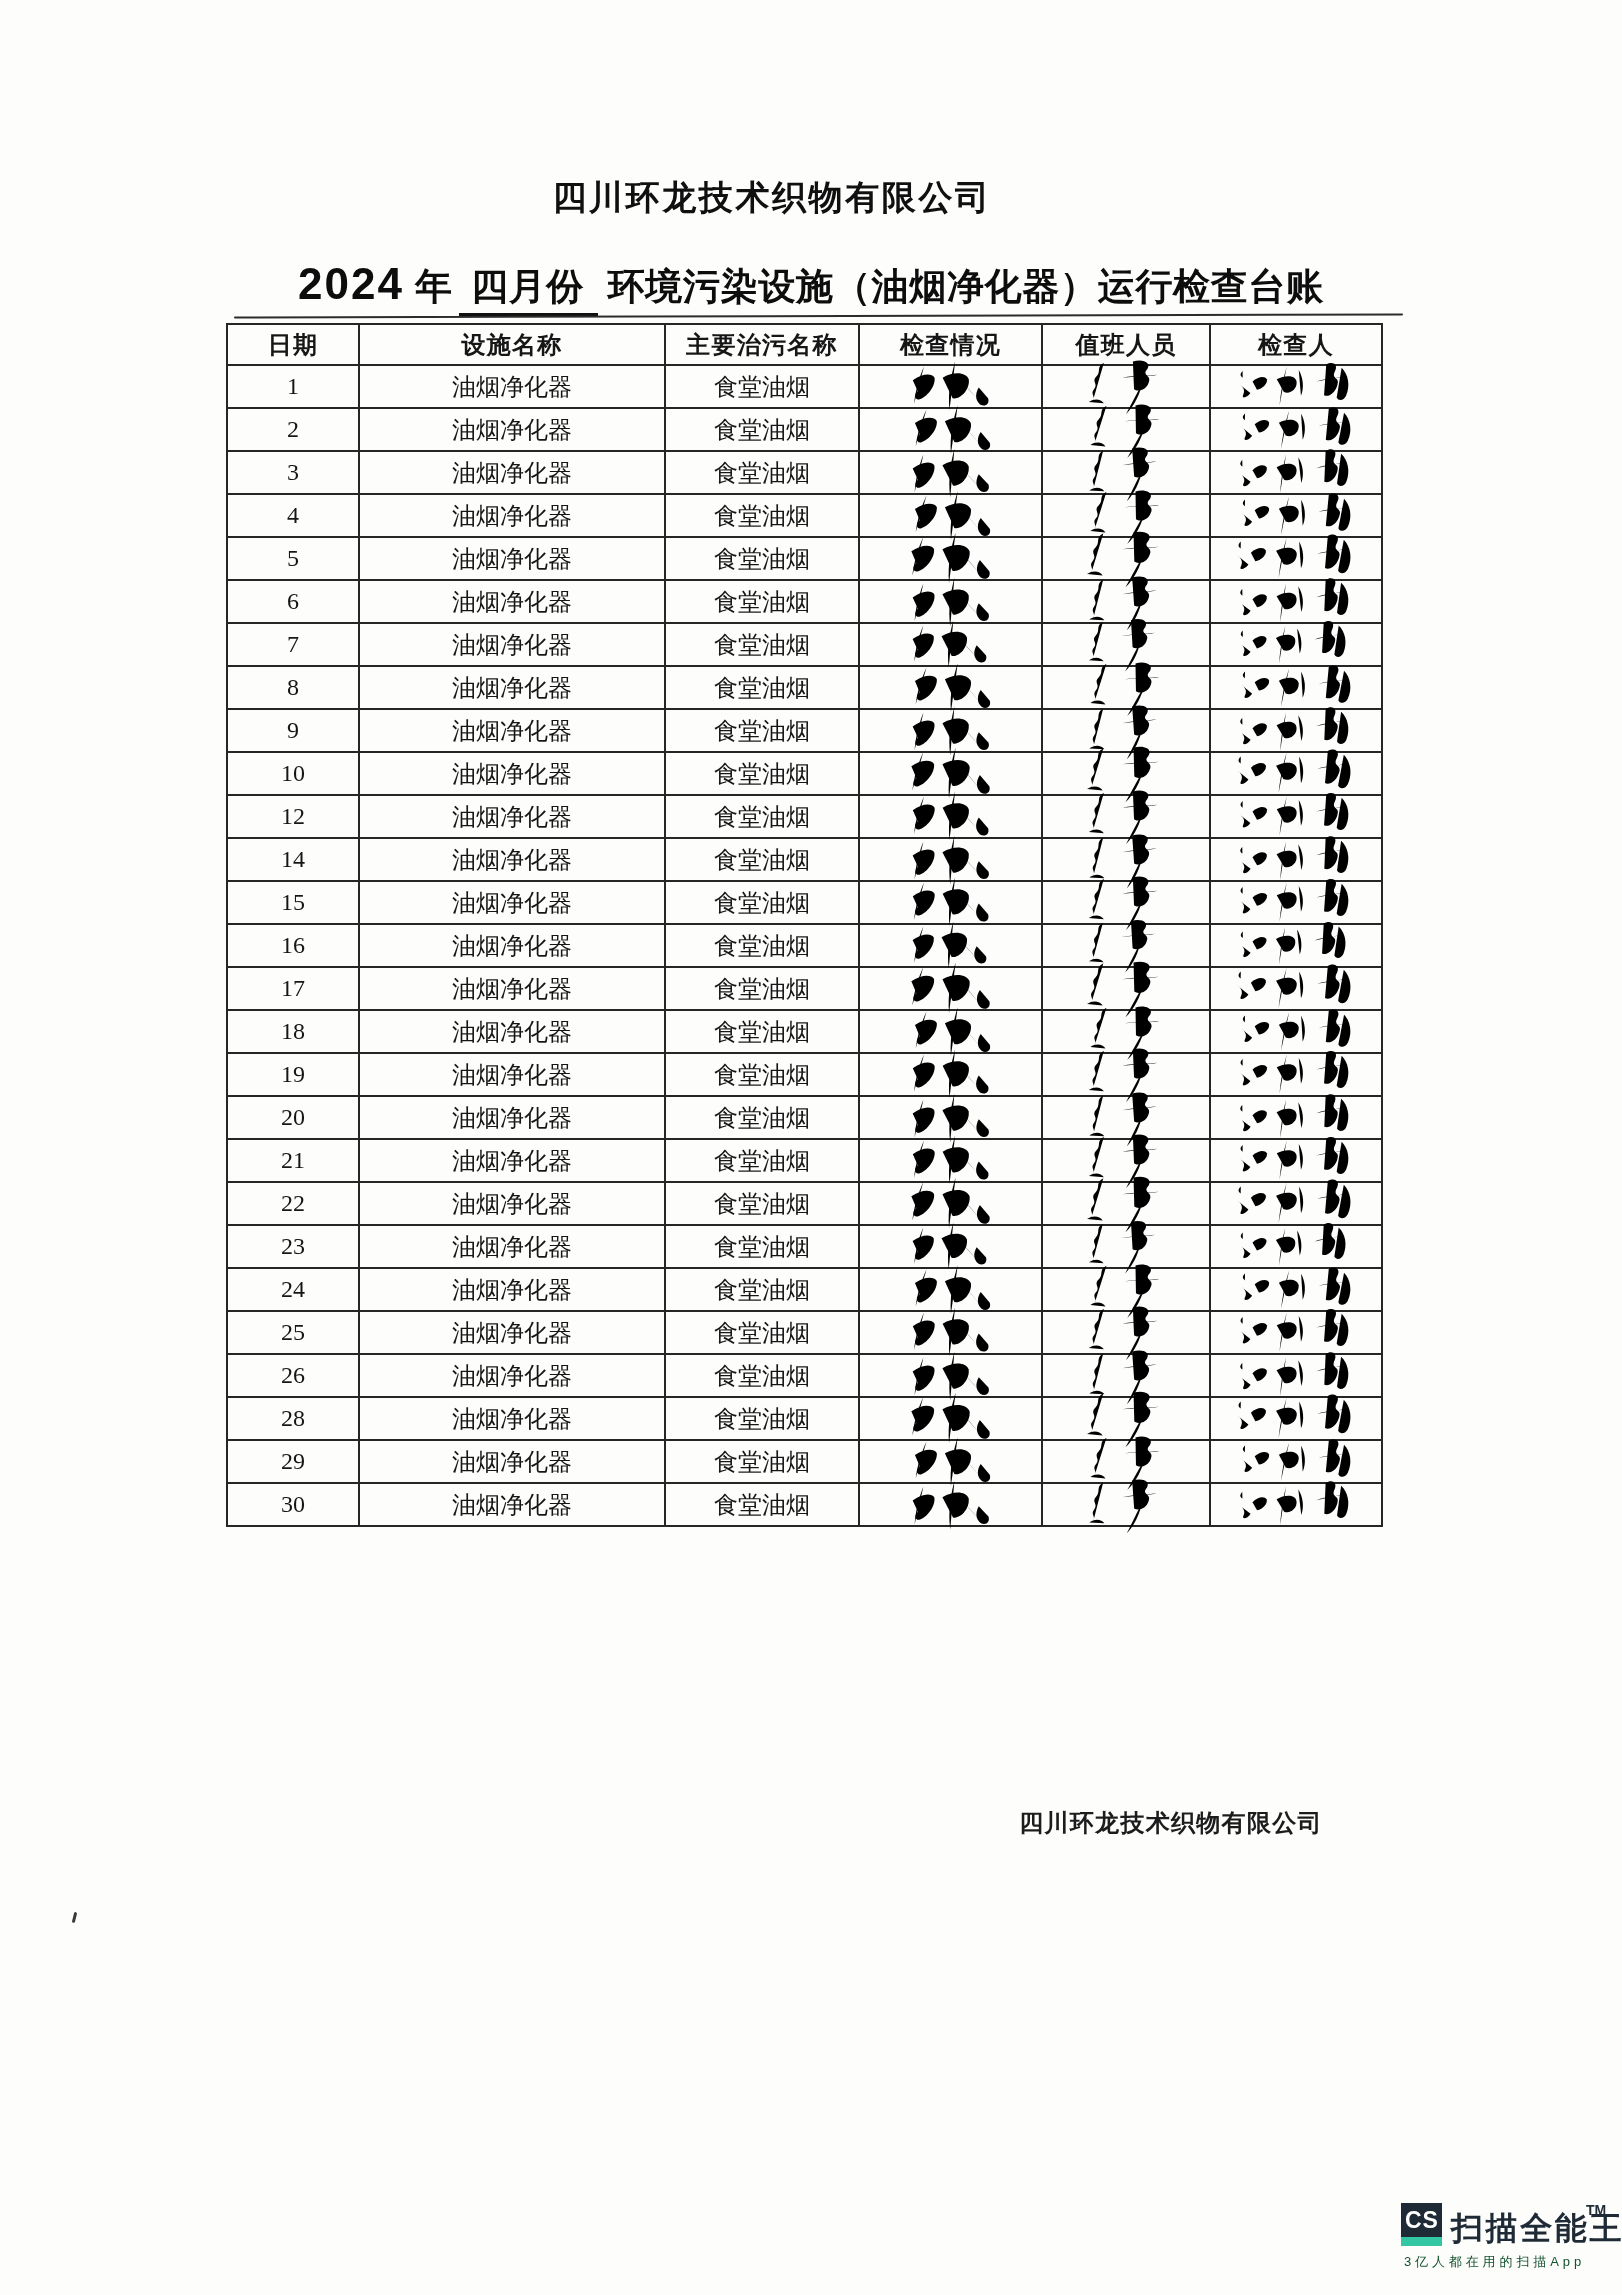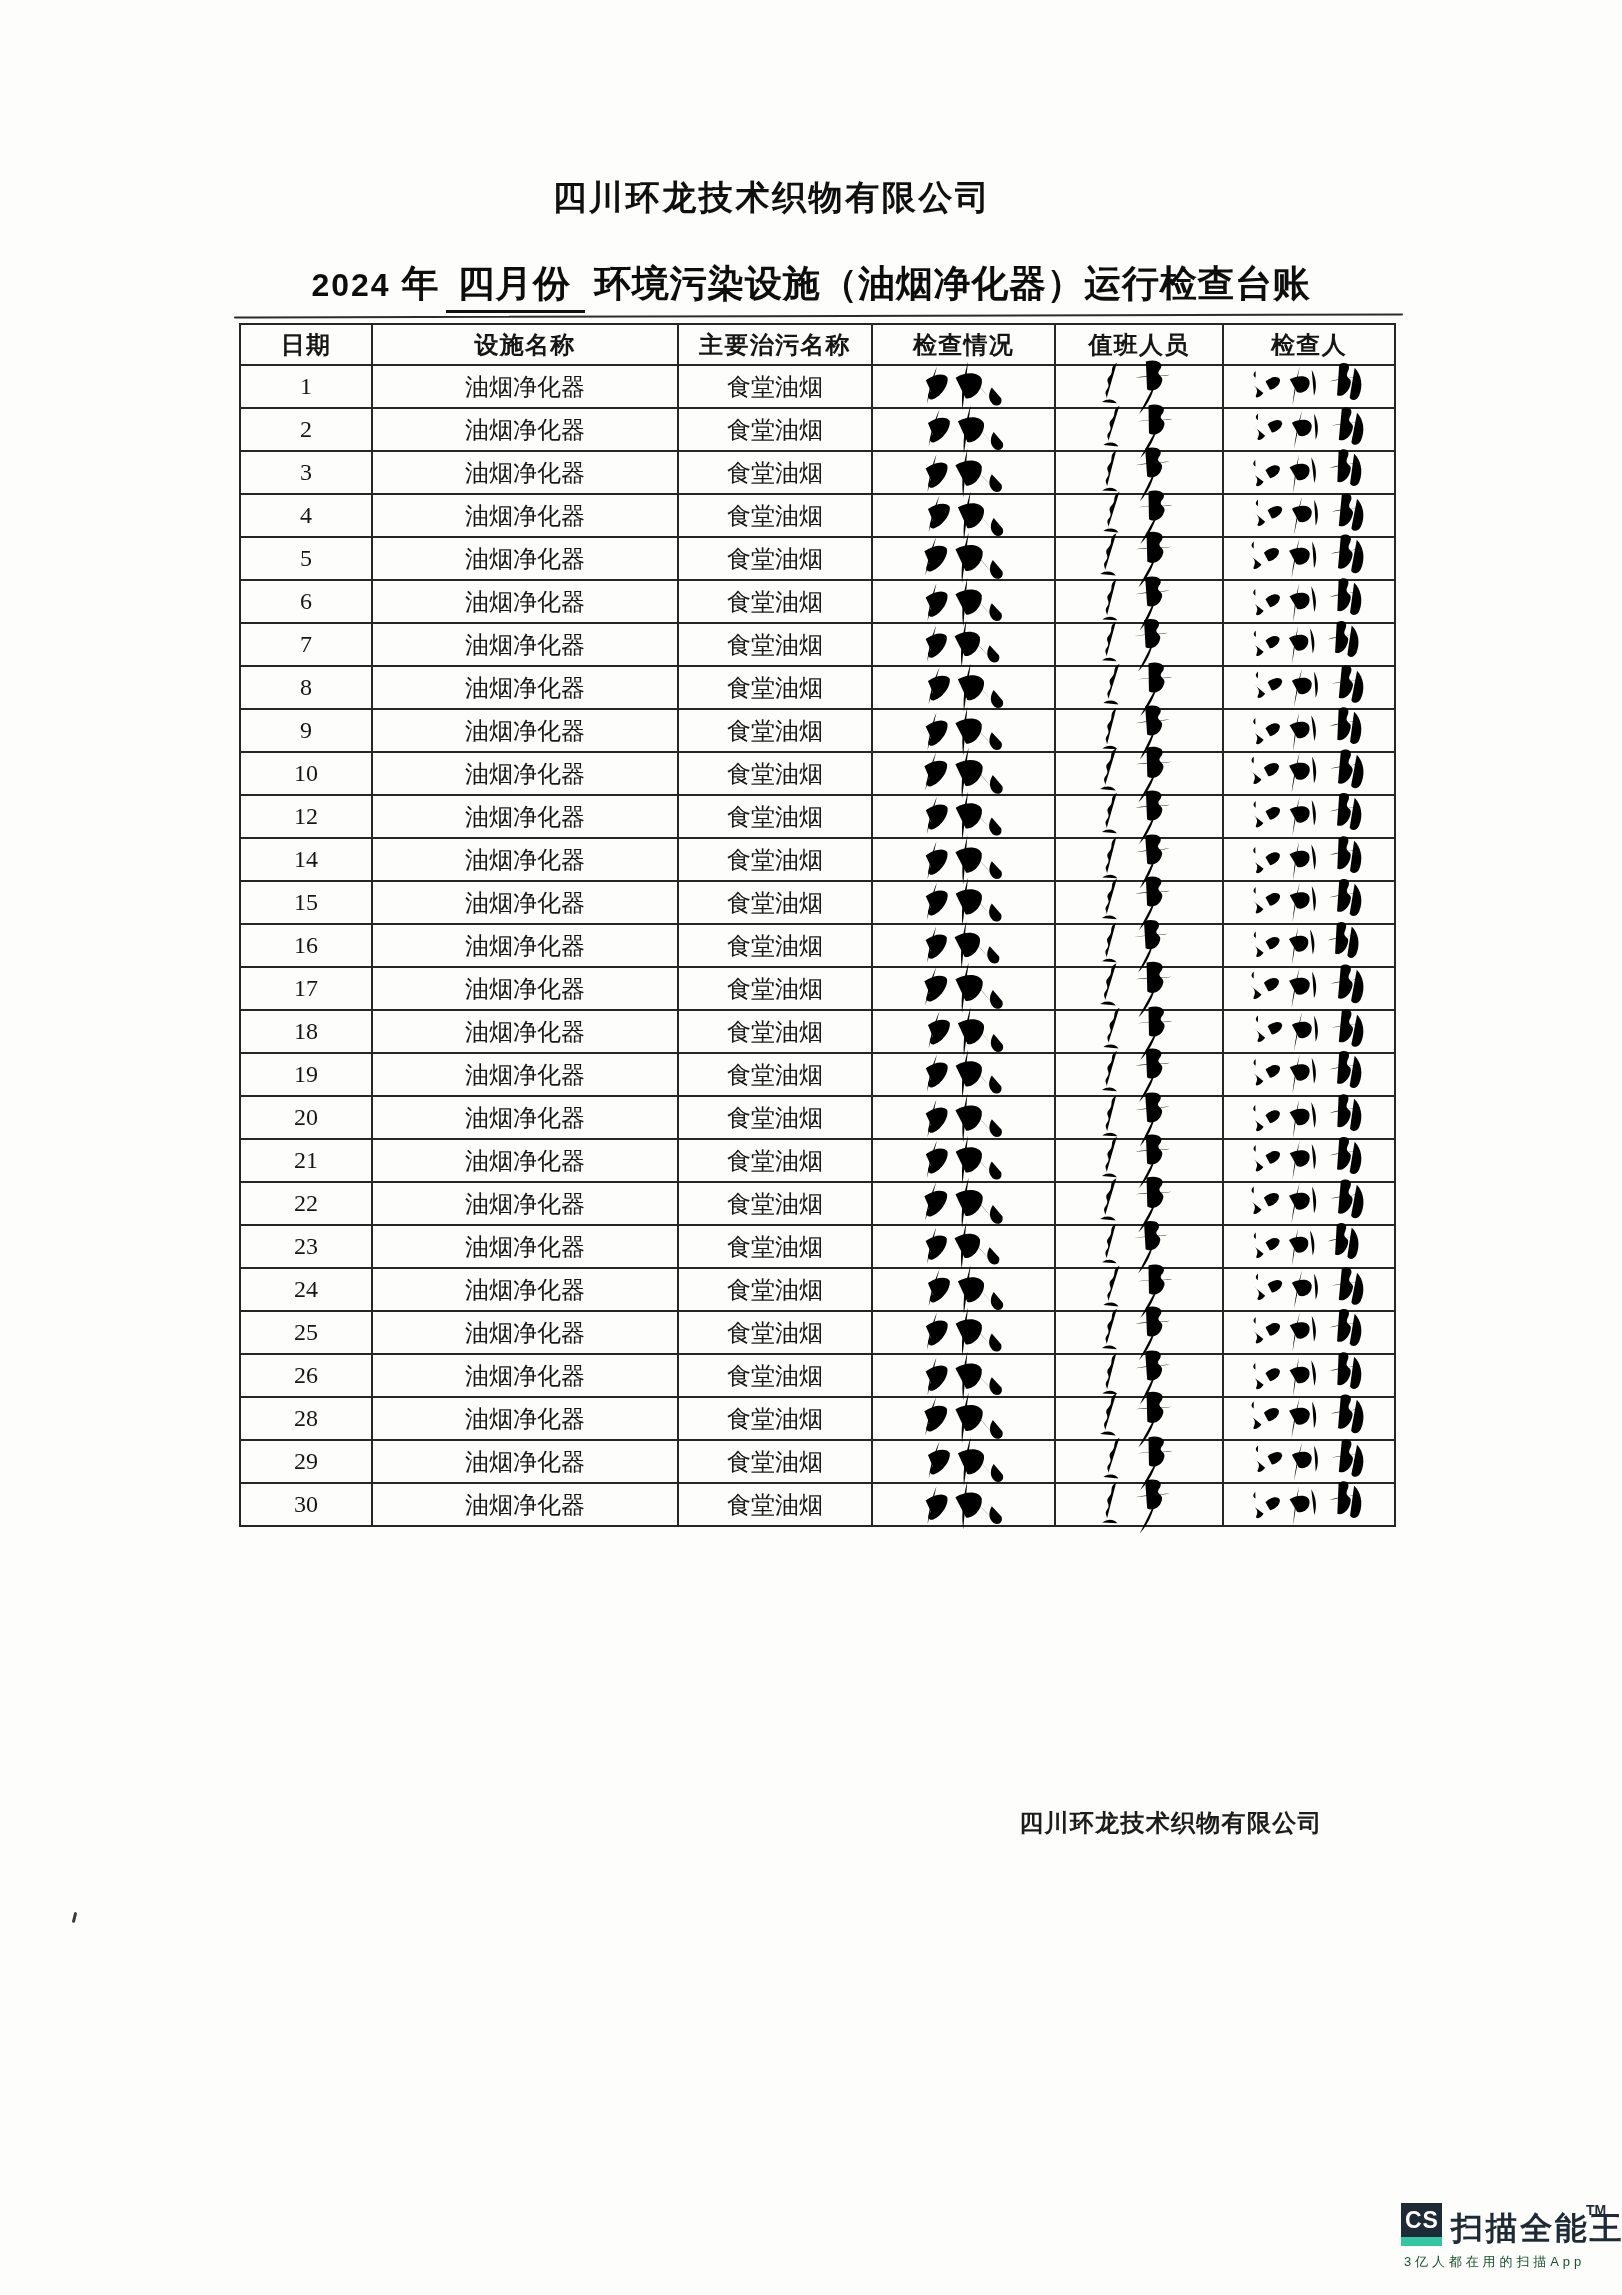--- a/index.html
+++ b/index.html
@@ -11,28 +11,28 @@
   .doc-title{
     position:absolute;top:175px;left:0;width:1544px;text-align:center;
     font-family:"Liberation Sans","DejaVu Sans",sans-serif;
     font-size:34px;font-weight:700;letter-spacing:2.6px;color:#101010;
   }
   .doc-subtitle{
     position:absolute;top:259px;left:0;width:1622px;text-align:center;
     font-family:"Liberation Sans","DejaVu Sans",sans-serif;
     font-size:37px;font-weight:700;color:#0d0d0d;letter-spacing:0.7px;white-space:nowrap;
   }
-  .doc-subtitle .yr{font-size:32px;letter-spacing:2px;}
+  .doc-subtitle .yr{font-size:44px;letter-spacing:2px;}
   .doc-subtitle .month{
     display:inline-block;padding:0 14.4px 1.3px 11.8px;border-bottom:3.3px solid #111;margin:0 9.2px 0 6.5px;
   }
   
   .table-topline{position:absolute;top:315px;left:234px;width:1169px;height:2px;background:#2c2c2c;border-radius:1.3px;transform:rotate(-.15deg);}
   table.ledger{
-    position:absolute;top:323px;left:239px;width:1156px;
+    position:absolute;top:323px;left:226px;width:1156px;
     border-collapse:collapse;table-layout:fixed;background:transparent;
   }
   table.ledger col.c1{width:132px}
   table.ledger col.c2{width:306px}
   table.ledger col.c3{width:194px}
   table.ledger col.c4{width:183px}
   table.ledger col.c5{width:168px}
   table.ledger col.c6{width:172px}
   table.ledger th,table.ledger td{
     border:2px solid #262626;text-align:center;vertical-align:middle;

